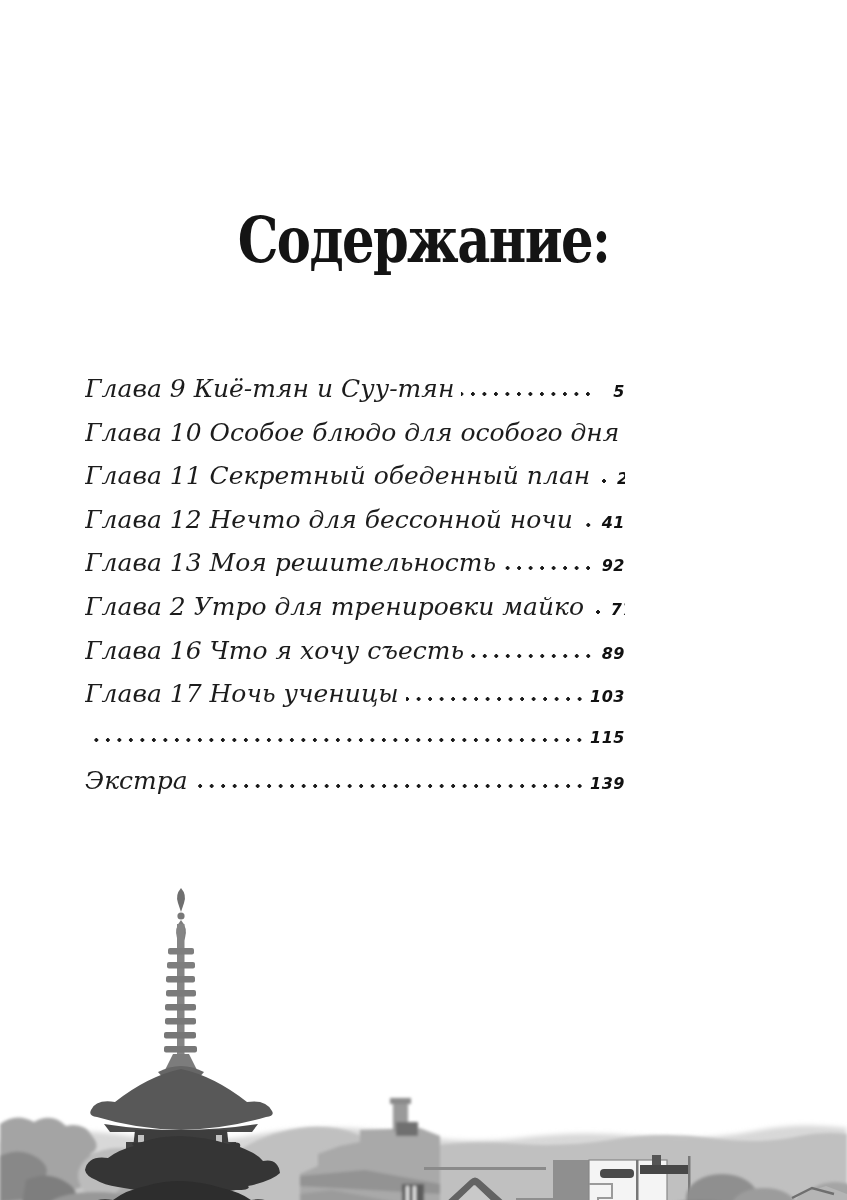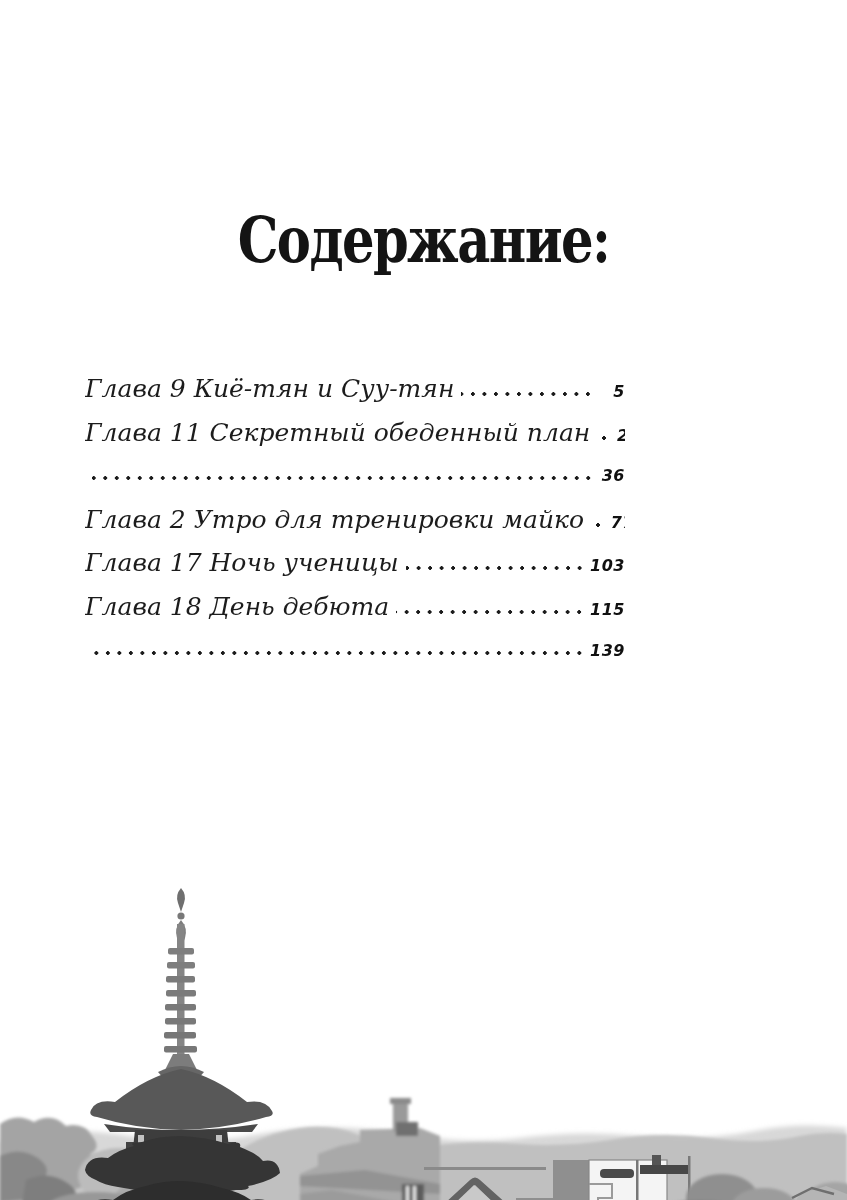--- a/index.html
+++ b/index.html
@@ -86,55 +86,70 @@
 
   <div class="title">Содержание:</div>
 
   <div class="toc">
     <div class="toc-row">
       <span class="toc-label">Глава 9 Киё-тян и Суу-тян</span>
       <span class="toc-leader"></span>
       <span class="toc-page">5</span>
     </div>
 
+    <div class="toc-row">
+      <span class="toc-label">Глава 10 Особое блюдо для особого дня</span>
+
+    </div>
 
     <div class="toc-row">
       <span class="toc-label">Глава 11 Секретный обеденный план</span>
       <span class="toc-leader"></span>
       <span class="toc-page">29</span>
     </div>
 
-
-    <div class="toc-row">
-      <span class="toc-leader"></span>
-      <span class="toc-page">36</span>
+    <div class="toc-row">
+      <span class="toc-label">Глава 12 Нечто для бессонной ночи</span>
+      <span class="toc-leader"></span>
+      <span class="toc-page">41</span>
+    </div>
+
+    <div class="toc-row">
+      <span class="toc-label">Глава 13 Моя решительность</span>
+      <span class="toc-leader"></span>
+      <span class="toc-page">92</span>
     </div>
 
 
     <div class="toc-row">
       <span class="toc-label">Глава 2 Утро для тренировки майко</span>
       <span class="toc-leader"></span>
       <span class="toc-page">77</span>
     </div>
 
+    <div class="toc-row">
+      <span class="toc-label">Глава 16 Что я хочу съесть</span>
+      <span class="toc-leader"></span>
+      <span class="toc-page">89</span>
+    </div>
 
     <div class="toc-row">
       <span class="toc-label">Глава 17 Ночь ученицы</span>
       <span class="toc-leader"></span>
       <span class="toc-page">103</span>
     </div>
 
     <div class="toc-row">
-      <span class="toc-label">Глава 18 День дебюта</span>
       <span class="toc-leader"></span>
       <span class="toc-page">115</span>
     </div>
 
 
     <div class="toc-row">
+      <span class="toc-label">Экстра</span>
       <span class="toc-leader"></span>
       <span class="toc-page">139</span>
     </div>
   </div>
 
   <svg class="skyline" viewBox="0 0 847 332" xmlns="http://www.w3.org/2000/svg">
     <defs>
       <filter id="soft" x="-15%" y="-15%" width="130%" height="130%">
         <feGaussianBlur stdDeviation="1.4"></feGaussianBlur>
       </filter>

